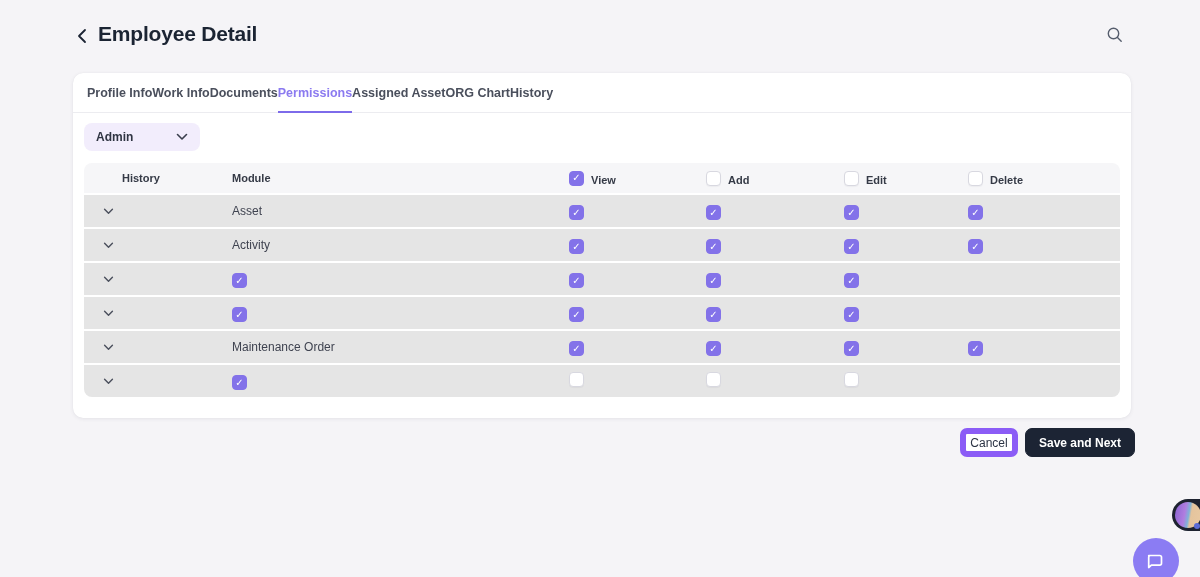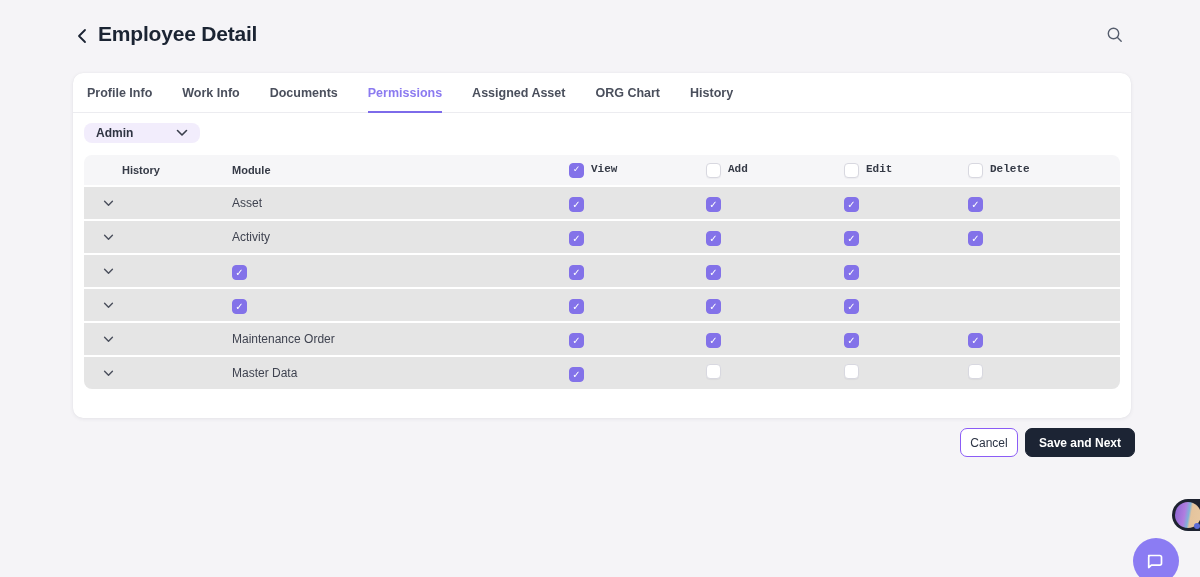--- a/index.html
+++ b/index.html
@@ -14,61 +14,61 @@
   .page-title { position:absolute; left:98px; top:22px; font-size:21px; font-weight:bold; letter-spacing:-0.2px; color:#1b2433; }
   .search-btn { position:absolute; left:1105px; top:26px; width:20px; height:20px; background:none; border:none; cursor:pointer; }
 
   
   .card {
     position:absolute; left:73px; top:73px; width:1058px; height:345px;
     background:#ffffff; border-radius:10px;
     box-shadow:0 1px 4px rgba(25,30,50,0.07), 0 0 1px rgba(25,30,50,0.08);
   }
   
-  .tabs { display:flex; gap:30px; padding:13px 14px 0 14px; border-bottom:1px solid #ececf0; }
+  .tabs { display:flex; padding:13px 14px 0 14px; border-bottom:1px solid #ececf0; }
   .tab {
     font-size:12.5px; font-weight:600; color:#4a4f5c; padding-bottom:11px;
     cursor:pointer; border-bottom:2px solid transparent; margin-bottom:-1px; white-space:nowrap;
   }
   .tab.active { color:#8b7af0; border-bottom-color:#7d6bea; }
 
   
   .role-dropdown {
-    margin:10px 0 0 11px; width:116px; height:20px; background:#f2edfc; border-radius:8px;
+    margin:10px 0 0 11px; width:116px; height:28px; background:#f2edfc; border-radius:8px;
     display:flex; align-items:center; justify-content:space-between; padding:0 12px;
     cursor:pointer; border:none;text-align:right;
   }
   .role-dropdown .value { font-size:12px; font-weight:600; color:#2f3442; }
 
   
   .perm-table { margin:12px 11px 0 11px; }
   .t-row {
     display:grid; grid-template-columns:148px 337px 137px 138px 124px auto;
     align-items:center; background:#e5e5e5; height:32px; margin-bottom:2px;
   }
   .t-row.header { background:#f6f6f8; height:30px; border-radius:8px 8px 0 0; }
   .t-row:last-child { border-radius:0 0 8px 8px; margin-bottom:0; }
   .h-label { font-size:11px; font-weight:bold; color:#353a46; }
   .h-action { padding-left:38px; }
-  .h-check { display:flex; align-items:flex-start; gap:7px;font-family:Liberation Mono, monospace; }
+  .h-check { display:flex; align-items:flex-end; gap:7px; }
   .module-name { font-size:12px; color:#3f4350; }
   .chev-cell { padding-left:19px; display:flex; align-items:center; cursor:pointer; }
 
   .checkbox {
     width:15px; height:15px; border-radius:4px; background:#ffffff;
     border:1px solid #d8d8e0; display:inline-flex; align-items:center; justify-content:center;
     cursor:pointer; flex:none; box-shadow:0 1px 1px rgba(30,35,60,0.04);
   }
   .checkbox.checked { background:#8372e9; border-color:#8372e9; box-shadow:none; }
   .checkbox.checked::after { content:"\2713"; color:#fff; font-size:10px; font-weight:bold; line-height:1; }
 
   
   .footer-actions { position:absolute; top:428px; left:960px; display:flex; gap:7px; }
   .btn { height:29px; border-radius:7px; font-size:12px; cursor:pointer; font-family:inherit; }
-  .btn-cancel { width:58px; background:#ffffff; border:1px solid #8b5cf6; color:#2b3344; font-weight:500; }
+  .btn-cancel { width:58px; background:#ffffff; border:6px solid #8b5cf6; color:#2b3344; font-weight:500; }
   .btn-save { padding:0 13px; background:#1c2434; border:1px solid #1c2434; color:#ffffff; font-weight:600; }
 
   
   .avatar-widget {
     position:absolute; left:1172px; top:499px; width:44px; height:32px;
     background:#1d2230; border-radius:16px; display:flex; align-items:center; padding-left:3px;
   }
   .avatar-face {
     width:26px; height:26px; border-radius:50%;
     background:linear-gradient(100deg,#8a63d2 0%,#b07de0 38%,#7fb2d9 52%,#e5c49d 60%,#e8c9a2 100%);
@@ -201,21 +201,20 @@
     <div><span class="checkbox checked"></span></div>
     <div><span class="checkbox checked"></span></div>
   </div>
 
   <div class="t-row">
     <div class="chev-cell">
       <svg width="11" height="7" viewBox="0 0 12 8">
         <polyline points="1.5,1.5 6,6 10.5,1.5" fill="none" stroke="#4a4f5c" stroke-width="1.6" stroke-linecap="round" stroke-linejoin="round"></polyline>
       </svg>
     </div>
-    <div class="module-name">Master Data</div>
     <div><span class="checkbox checked"></span></div>
     <div><span class="checkbox"></span></div>
     <div><span class="checkbox"></span></div>
     <div><span class="checkbox"></span></div>
   </div>
 </div>
   </div>
 </div>
 
 <div class="footer-actions">

